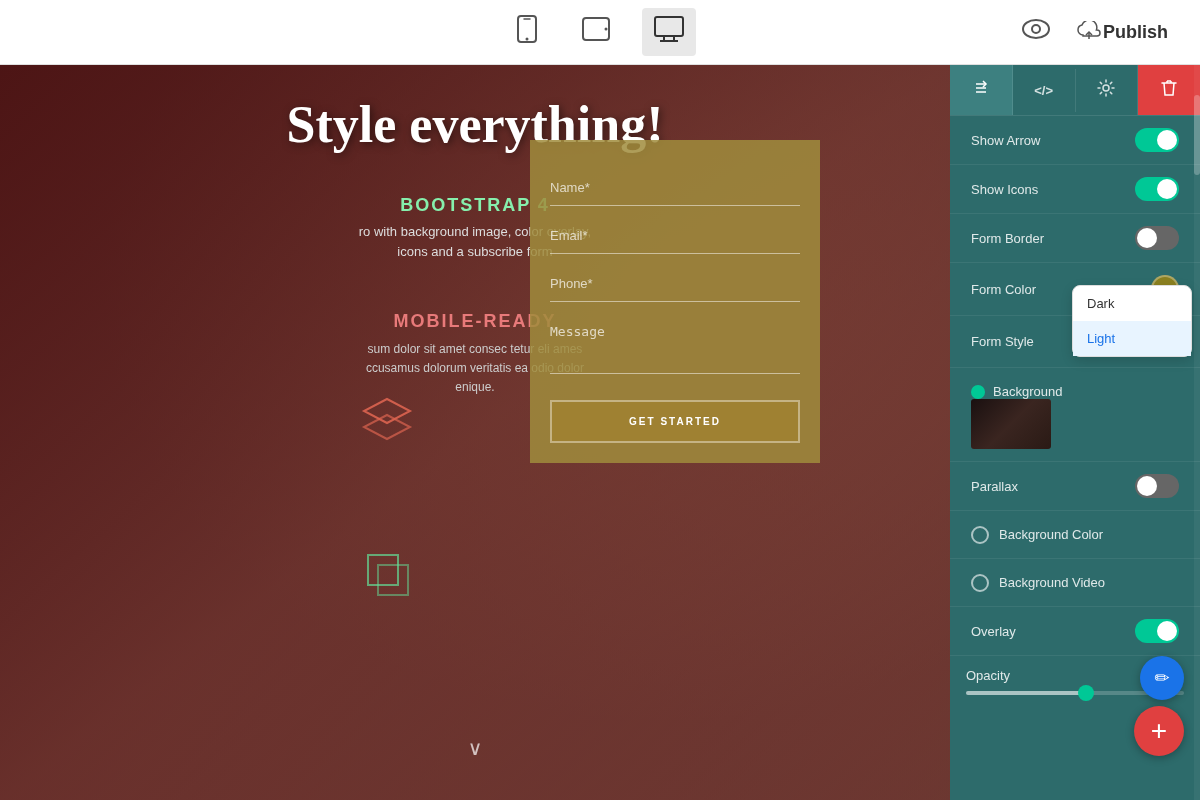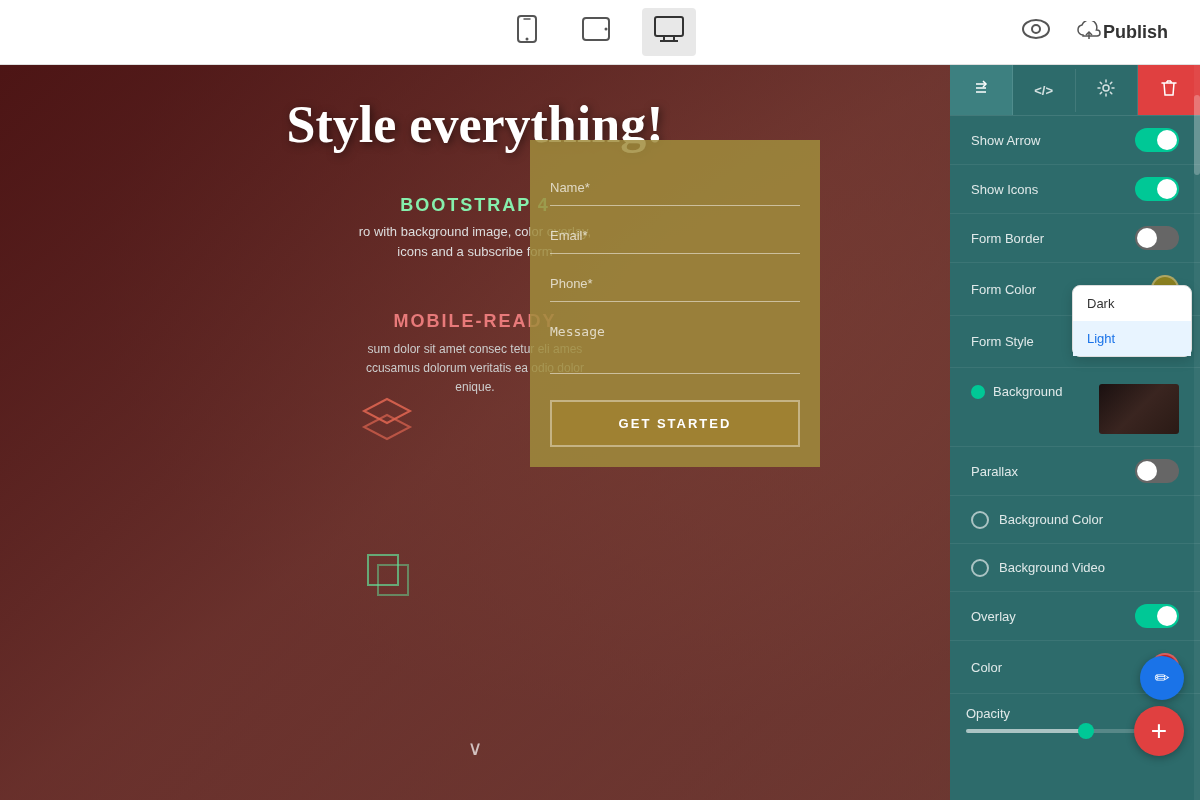--- a/index.html
+++ b/index.html
@@ -162,21 +162,21 @@
       border-bottom: 1px solid rgba(255,255,255,0.5);
     }
     .form-overlay input::placeholder, .form-overlay textarea::placeholder {
       color: rgba(255,255,255,0.7);
     }
     .get-started-btn {
       width: 100%;
       background: rgba(160,130,50,0.9);
       border: 2px solid rgba(255,255,255,0.4);
       color: #fff;
-      font-size: 13px;
+      font-size: 10px;
       font-weight: bold;
       letter-spacing: 2px;
       padding: 14px;
       cursor: pointer;
       margin-top: 10px;
     }
 
     
     .scroll-indicator {
       position: absolute;
@@ -598,21 +598,21 @@
             <option value="Dark">Dark</option>
           </select>
         </div>
       </div>
 
       <div class="dropdown-menu">
         <div class="dropdown-item">Dark</div>
         <div class="dropdown-item selected">Light</div>
       </div>
 
-      <div class="panel-row" style="align-items: flex-start; padding-top: 16px;">
+      <div class="panel-row" style="align-items: flex-start; padding-top: 16px; flex-direction: column;">
         <div style="display:flex; align-items:center; gap: 8px;">
           <div style="width:14px;height:14px;border-radius:50%;background:#00c896;flex-shrink:0;"></div>
           <span class="panel-label">Background</span>
         </div>
         <div class="bg-preview">
           <div style="width:100%;height:100%;background:linear-gradient(135deg,#1a1010,#3a2520,#2a1a15);"></div>
         </div>
       </div>
 
       <div class="panel-row">
@@ -632,24 +632,20 @@
           <div class="radio-btn"></div>
           <span class="panel-label">Background Video</span>
         </div>
       </div>
 
       <div class="panel-row">
         <span class="panel-label">Overlay</span>
         <div class="toggle on"></div>
       </div>
 
-      <div class="panel-row">
-        <span class="panel-label">Color</span>
-        <div class="color-dot" style="background: #d42020;"></div>
-      </div>
 
       <div class="opacity-row">
         <div class="opacity-label">Opacity</div>
         <div class="slider-track">
           <div class="slider-fill"></div>
           <div class="slider-thumb"></div>
         </div>
       </div>
 
     </div>

